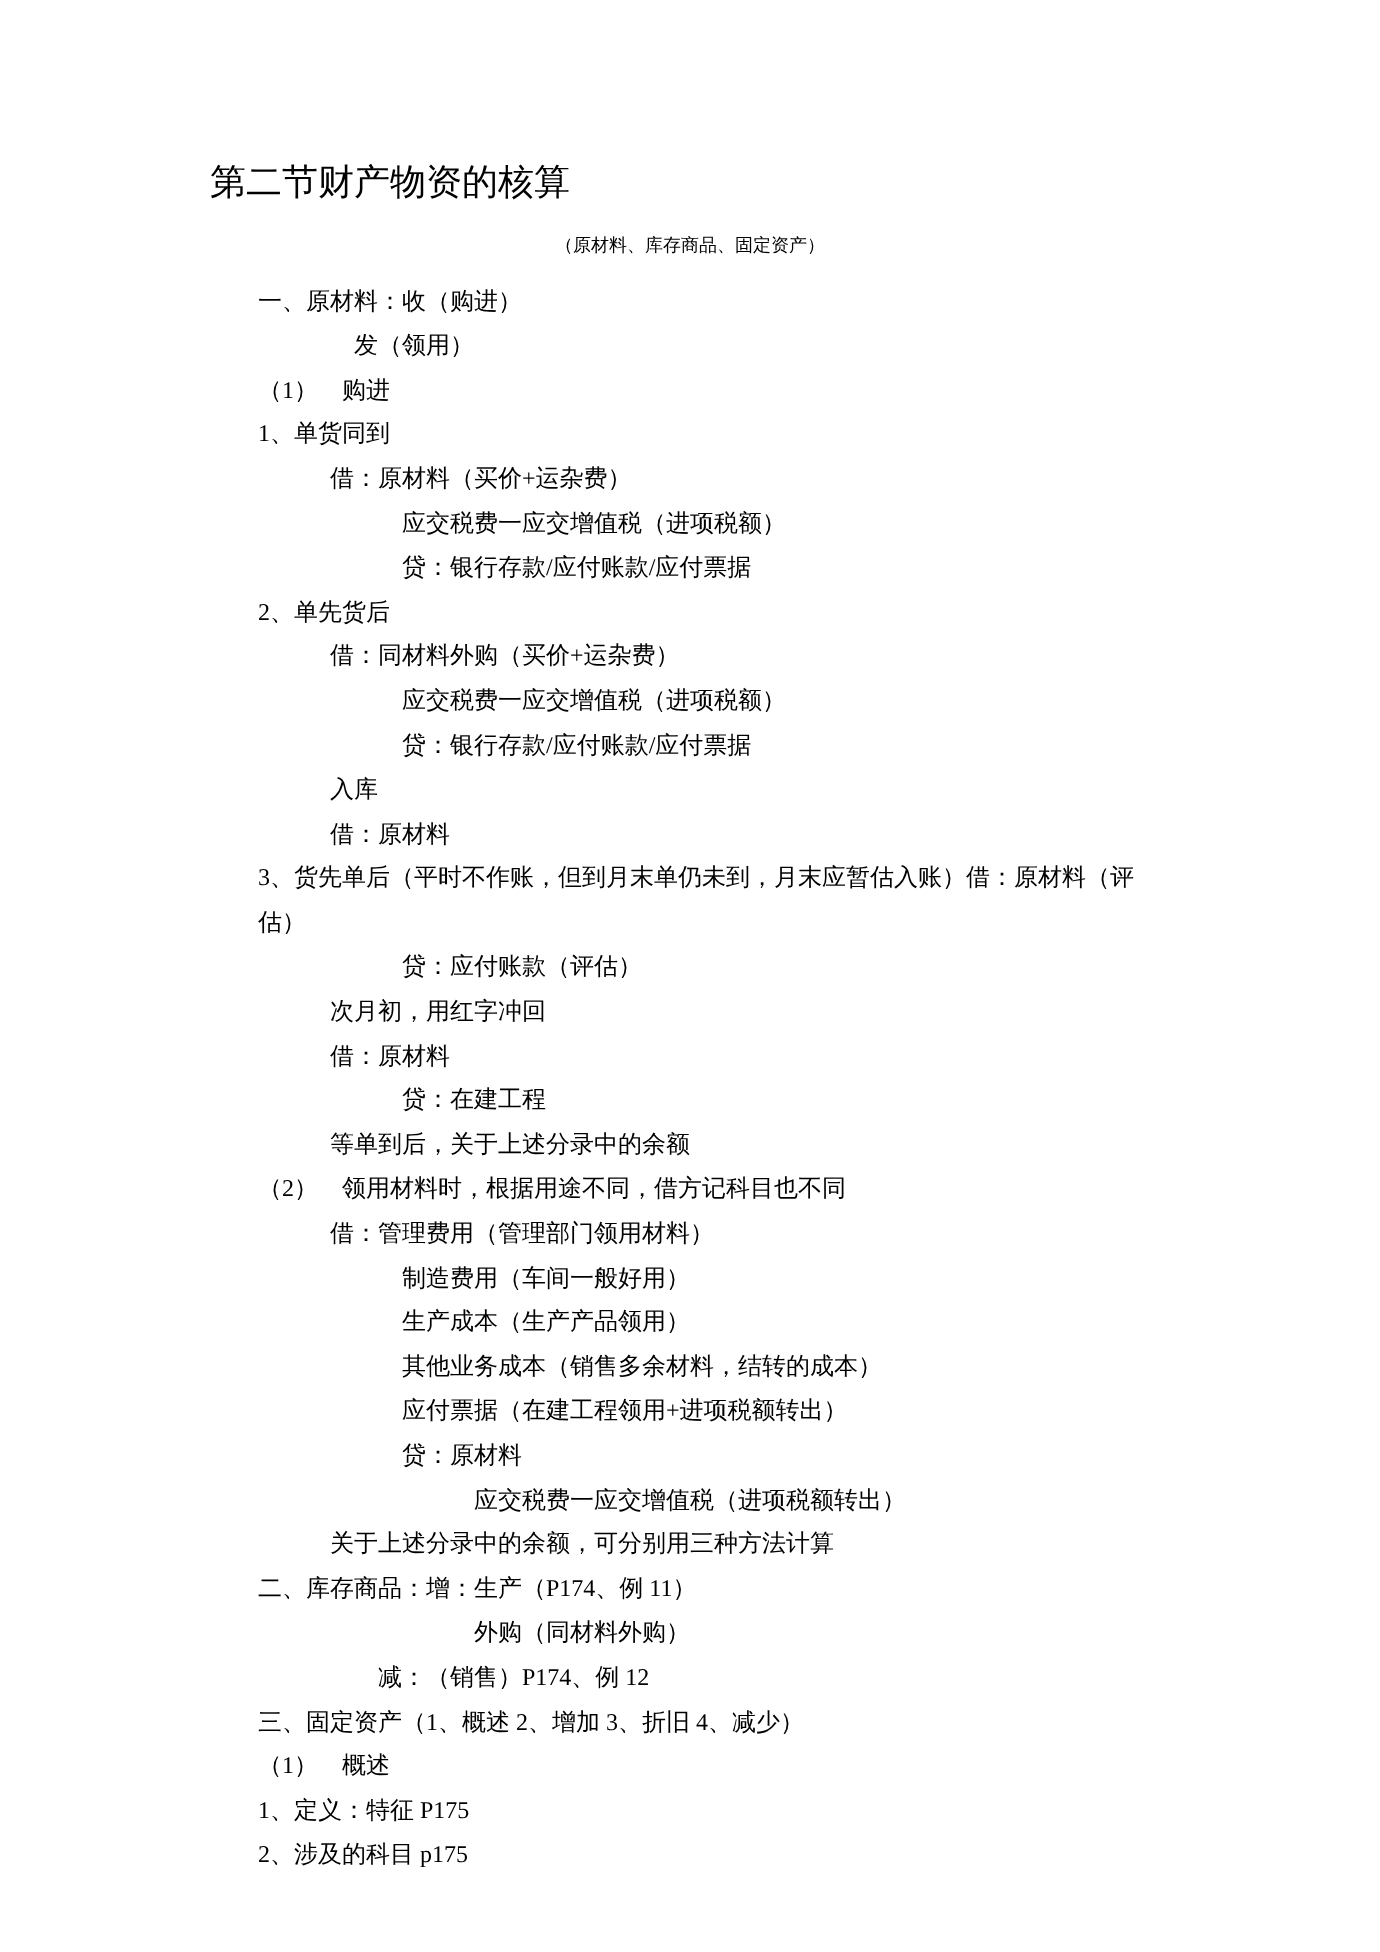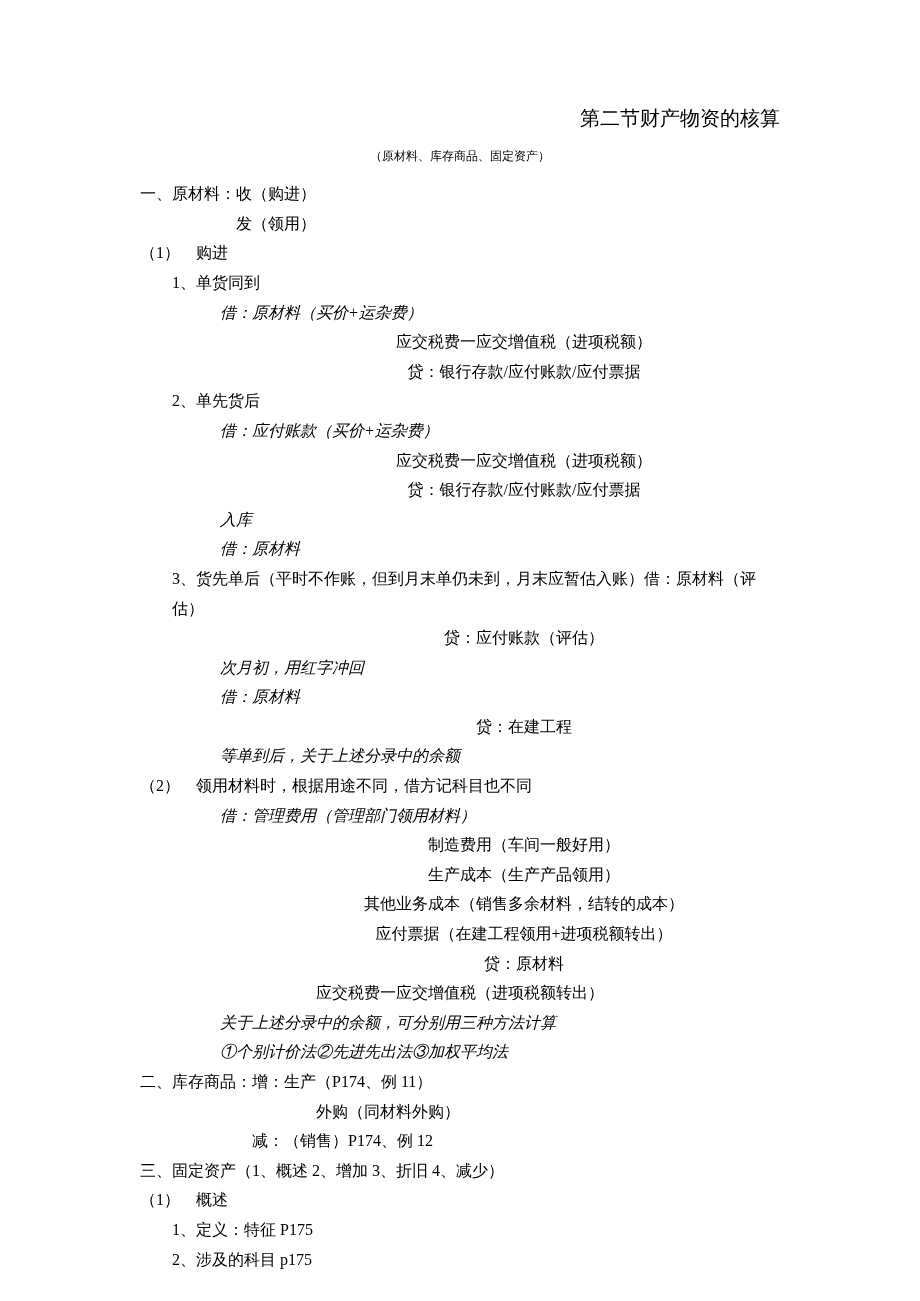--- a/index.html
+++ b/index.html
@@ -11,73 +11,72 @@
     }
     .page {
       width: 920px;
       height: 1301px;
       padding: 100px 140px 60px 140px;
       box-sizing: border-box;
       line-height: 1.85;
       font-size: 16px;
     }
     .title {
-      text-align: right;
-      font-size: 20px;
+      text-align: left;
+      font-size: 24px;
       margin-bottom: 8px;
     }
     .subtitle {
       text-align: center;
       font-size: 12px;
       margin-bottom: 12px;
     }
-    .l0 { padding-left: 0px; }
+    .l0 { padding-left: 0px; margin-left: 32px; }
     .l1 { padding-left: 32px; }
-    .l2 { padding-left: 80px; font-style: italic; }
-    .l3 { padding-left: 128px; text-align: center; }
+    .l2 { padding-left: 80px; }
+    .l3 { padding-left: 128px; }
     .l4 { padding-left: 176px; }
     .l-credit { padding-left: 112px; }
     .l-indent2 { padding-left: 96px; }
   </style>
 </head>
 <body>
 
 <div class="page">
   <div class="title">第二节财产物资的核算</div>
   <div class="subtitle">（原材料、库存商品、固定资产）</div>
   <div id="body-lines">
       <div class="l0">一、原材料：收（购进）</div>
       <div class="l-indent2">发（领用）</div>
       <div class="l0">（1）　购进</div>
       <div class="l1">1、单货同到</div>
       <div class="l2">借：原材料（买价+运杂费）</div>
       <div class="l3">应交税费一应交增值税（进项税额）</div>
       <div class="l3">贷：银行存款/应付账款/应付票据</div>
       <div class="l1">2、单先货后</div>
-      <div class="l2">借：应付账款（买价+运杂费）</div>
+      <div class="l2">借：同材料外购（买价+运杂费）</div>
       <div class="l3">应交税费一应交增值税（进项税额）</div>
       <div class="l3">贷：银行存款/应付账款/应付票据</div>
       <div class="l2">入库</div>
       <div class="l2">借：原材料</div>
       <div class="l1">3、货先单后（平时不作账，但到月末单仍未到，月末应暂估入账）借：原材料（评估）</div>
       <div class="l3">贷：应付账款（评估）</div>
       <div class="l2">次月初，用红字冲回</div>
       <div class="l2">借：原材料</div>
       <div class="l3">贷：在建工程</div>
       <div class="l2">等单到后，关于上述分录中的余额</div>
       <div class="l0">（2）　领用材料时，根据用途不同，借方记科目也不同</div>
       <div class="l2">借：管理费用（管理部门领用材料）</div>
       <div class="l3">制造费用（车间一般好用）</div>
       <div class="l3">生产成本（生产产品领用）</div>
       <div class="l3">其他业务成本（销售多余材料，结转的成本）</div>
       <div class="l3">应付票据（在建工程领用+进项税额转出）</div>
       <div class="l3">贷：原材料</div>
       <div class="l4">应交税费一应交增值税（进项税额转出）</div>
       <div class="l2">关于上述分录中的余额，可分别用三种方法计算</div>
-      <div class="l2">①个别计价法②先进先出法③加权平均法</div>
       <div class="l0">二、库存商品：增：生产（P174、例 11）</div>
       <div class="l4">外购（同材料外购）</div>
       <div class="l-credit">减：（销售）P174、例 12</div>
       <div class="l0">三、固定资产（1、概述 2、增加 3、折旧 4、减少）</div>
       <div class="l0">（1）　概述</div>
       <div class="l1">1、定义：特征 P175</div>
       <div class="l1">2、涉及的科目 p175</div>
     </div>
 </div>
 

